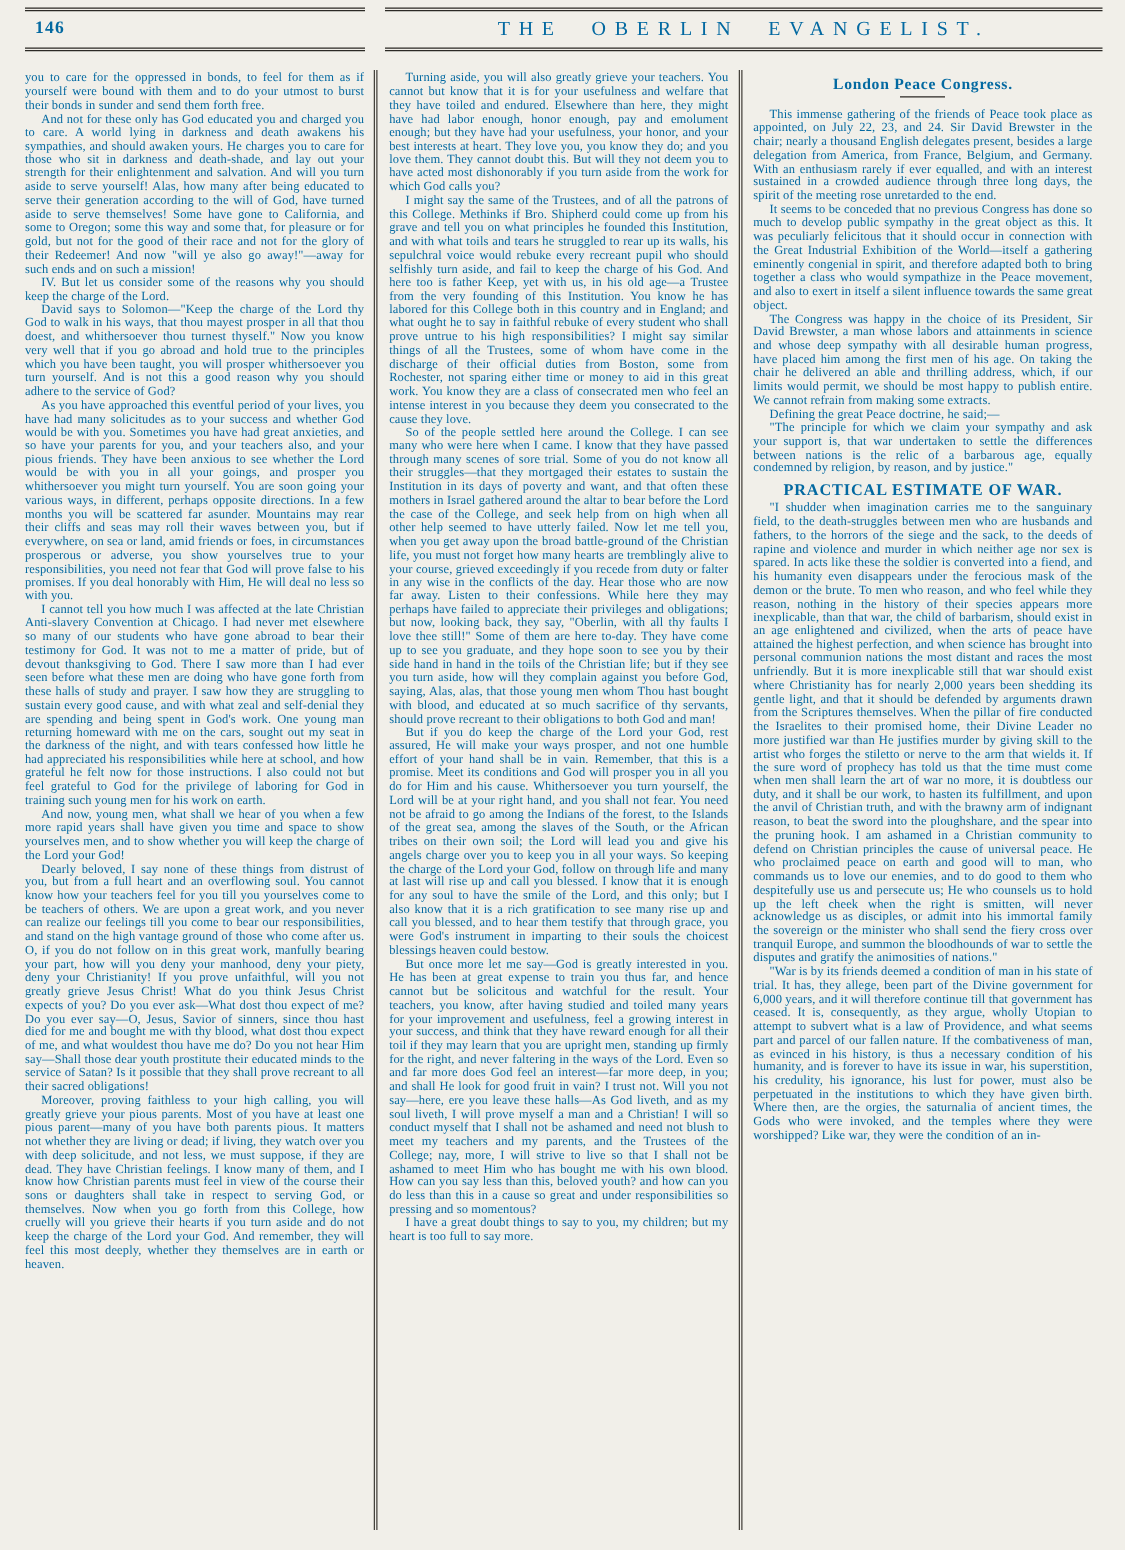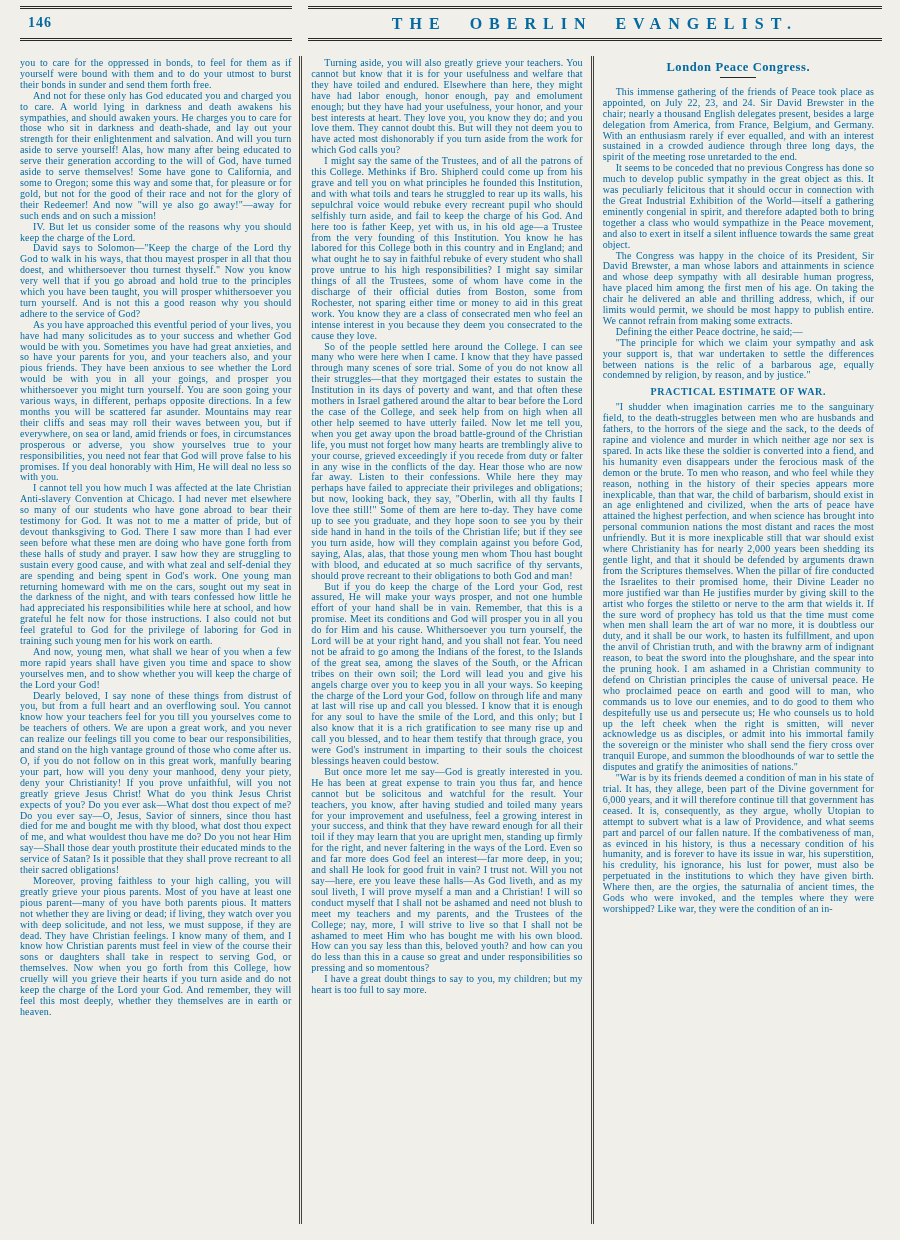--- a/index.html
+++ b/index.html
@@ -27,21 +27,21 @@
     padding:6px 4px 5px 4px;
     box-sizing:border-box;
   }
   .header-seg.left{width:272px;}
   .header-seg.right{flex:1;text-align:center;}
   .page-number{
     font-size:14px;font-weight:bold;letter-spacing:1px;
     padding-left:4px;text-align:left;
   }
   .masthead{
-    font-size:16px;font-weight:bold;
+    font-size:16px;font-weight:normal;
     letter-spacing:7px;word-spacing:12px;
     white-space:nowrap;
   }
   
   .columns{
     display:flex;
     margin-top:15px;
     height:1168px;
     overflow:hidden;
   }
@@ -74,21 +74,21 @@
   }
   .b-article-heading::after{
     content:"";
     display:block;
     width:36px;
     border-top:1.5px solid #2b2925;
     margin:4px auto 0 auto;
   }
   .b-subheading{
     margin:6px 6px 4px 6px;
-    font-size:10px;
+    font-size:13px;
     font-weight:bold;
     text-align:center;
     text-indent:0;
     letter-spacing:.7px;
   }
 </style>
 </head>
 <body>
 
 <div class="page">
@@ -120,21 +120,21 @@
         <p class="b-paragraph">So of the people settled here around the College. I can see many who were here when I came. I know that they have passed through many scenes of sore trial. Some of you do not know all their struggles—that they mortgaged their estates to sustain the Institution in its days of poverty and want, and that often these mothers in Israel gathered around the altar to bear before the Lord the case of the College, and seek help from on high when all other help seemed to have utterly failed. Now let me tell you, when you get away upon the broad battle-ground of the Christian life, you must not forget how many hearts are tremblingly alive to your course, grieved exceedingly if you recede from duty or falter in any wise in the conflicts of the day. Hear those who are now far away. Listen to their confessions. While here they may perhaps have failed to appreciate their privileges and obligations; but now, looking back, they say, "Oberlin, with all thy faults I love thee still!" Some of them are here to-day. They have come up to see you graduate, and they hope soon to see you by their side hand in hand in the toils of the Christian life; but if they see you turn aside, how will they complain against you before God, saying, Alas, alas, that those young men whom Thou hast bought with blood, and educated at so much sacrifice of thy servants, should prove recreant to their obligations to both God and man!</p>
         <p class="b-paragraph">But if you do keep the charge of the Lord your God, rest assured, He will make your ways prosper, and not one humble effort of your hand shall be in vain. Remember, that this is a promise. Meet its conditions and God will prosper you in all you do for Him and his cause. Whithersoever you turn yourself, the Lord will be at your right hand, and you shall not fear. You need not be afraid to go among the Indians of the forest, to the Islands of the great sea, among the slaves of the South, or the African tribes on their own soil; the Lord will lead you and give his angels charge over you to keep you in all your ways. So keeping the charge of the Lord your God, follow on through life and many at last will rise up and call you blessed. I know that it is enough for any soul to have the smile of the Lord, and this only; but I also know that it is a rich gratification to see many rise up and call you blessed, and to hear them testify that through grace, you were God's instrument in imparting to their souls the choicest blessings heaven could bestow.</p>
         <p class="b-paragraph">But once more let me say—God is greatly interested in you. He has been at great expense to train you thus far, and hence cannot but be solicitous and watchful for the result. Your teachers, you know, after having studied and toiled many years for your improvement and usefulness, feel a growing interest in your success, and think that they have reward enough for all their toil if they may learn that you are upright men, standing up firmly for the right, and never faltering in the ways of the Lord. Even so and far more does God feel an interest—far more deep, in you; and shall He look for good fruit in vain? I trust not. Will you not say—here, ere you leave these halls—As God liveth, and as my soul liveth, I will prove myself a man and a Christian! I will so conduct myself that I shall not be ashamed and need not blush to meet my teachers and my parents, and the Trustees of the College; nay, more, I will strive to live so that I shall not be ashamed to meet Him who has bought me with his own blood. How can you say less than this, beloved youth? and how can you do less than this in a cause so great and under responsibilities so pressing and so momentous?</p>
         <p class="b-paragraph">I have a great doubt things to say to you, my children; but my heart is too full to say more.</p>
       </section>
     <section class="column">
         <h2 class="b-article-heading">London Peace Congress.</h2>
         <p class="b-paragraph">This immense gathering of the friends of Peace took place as appointed, on July 22, 23, and 24. Sir David Brewster in the chair; nearly a thousand English delegates present, besides a large delegation from America, from France, Belgium, and Germany. With an enthusiasm rarely if ever equalled, and with an interest sustained in a crowded audience through three long days, the spirit of the meeting rose unretarded to the end.</p>
         <p class="b-paragraph">It seems to be conceded that no previous Congress has done so much to develop public sympathy in the great object as this. It was peculiarly felicitous that it should occur in connection with the Great Industrial Exhibition of the World—itself a gathering eminently congenial in spirit, and therefore adapted both to bring together a class who would sympathize in the Peace movement, and also to exert in itself a silent influence towards the same great object.</p>
         <p class="b-paragraph">The Congress was happy in the choice of its President, Sir David Brewster, a man whose labors and attainments in science and whose deep sympathy with all desirable human progress, have placed him among the first men of his age. On taking the chair he delivered an able and thrilling address, which, if our limits would permit, we should be most happy to publish entire. We cannot refrain from making some extracts.</p>
-        <p class="b-paragraph">Defining the either Peace doctrine, he said;—</p>
+        <p class="b-paragraph">Defining the great Peace doctrine, he said;—</p>
         <p class="b-paragraph">"The principle for which we claim your sympathy and ask your support is, that war undertaken to settle the differences between nations is the relic of a barbarous age, equally condemned by religion, by reason, and by justice."</p>
         <h3 class="b-subheading">PRACTICAL ESTIMATE OF WAR.</h3>
         <p class="b-paragraph">"I shudder when imagination carries me to the sanguinary field, to the death-struggles between men who are husbands and fathers, to the horrors of the siege and the sack, to the deeds of rapine and violence and murder in which neither age nor sex is spared. In acts like these the soldier is converted into a fiend, and his humanity even disappears under the ferocious mask of the demon or the brute. To men who reason, and who feel while they reason, nothing in the history of their species appears more inexplicable, than that war, the child of barbarism, should exist in an age enlightened and civilized, when the arts of peace have attained the highest perfection, and when science has brought into personal communion nations the most distant and races the most unfriendly. But it is more inexplicable still that war should exist where Christianity has for nearly 2,000 years been shedding its gentle light, and that it should be defended by arguments drawn from the Scriptures themselves. When the pillar of fire conducted the Israelites to their promised home, their Divine Leader no more justified war than He justifies murder by giving skill to the artist who forges the stiletto or nerve to the arm that wields it. If the sure word of prophecy has told us that the time must come when men shall learn the art of war no more, it is doubtless our duty, and it shall be our work, to hasten its fulfillment, and upon the anvil of Christian truth, and with the brawny arm of indignant reason, to beat the sword into the ploughshare, and the spear into the pruning hook. I am ashamed in a Christian community to defend on Christian principles the cause of universal peace. He who proclaimed peace on earth and good will to man, who commands us to love our enemies, and to do good to them who despitefully use us and persecute us; He who counsels us to hold up the left cheek when the right is smitten, will never acknowledge us as disciples, or admit into his immortal family the sovereign or the minister who shall send the fiery cross over tranquil Europe, and summon the bloodhounds of war to settle the disputes and gratify the animosities of nations."</p>
         <p class="b-paragraph">"War is by its friends deemed a condition of man in his state of trial. It has, they allege, been part of the Divine government for 6,000 years, and it will therefore continue till that government has ceased. It is, consequently, as they argue, wholly Utopian to attempt to subvert what is a law of Providence, and what seems part and parcel of our fallen nature. If the combativeness of man, as evinced in his history, is thus a necessary condition of his humanity, and is forever to have its issue in war, his superstition, his credulity, his ignorance, his lust for power, must also be perpetuated in the institutions to which they have given birth. Where then, are the orgies, the saturnalia of ancient times, the Gods who were invoked, and the temples where they were worshipped? Like war, they were the condition of an in-</p>
       </section>
   </main>
 
 </div>
 
 </body></html>

